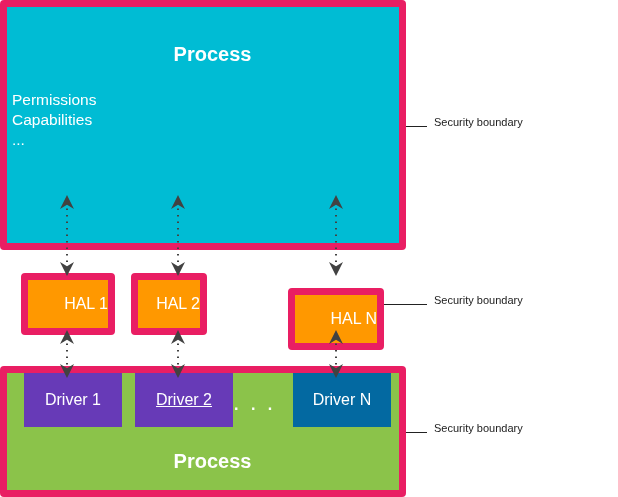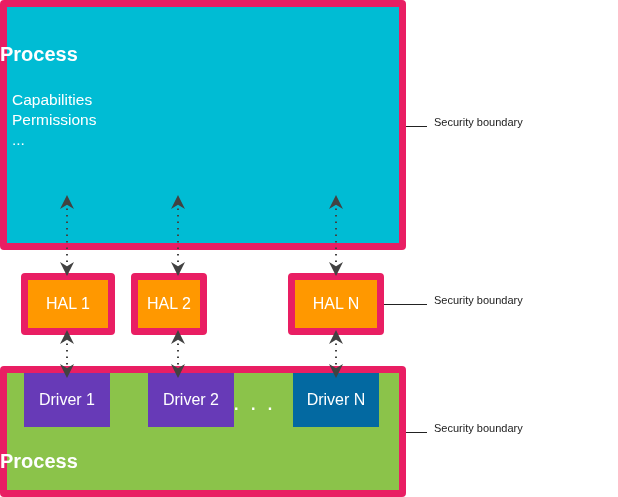--- a/index.html
+++ b/index.html
@@ -2,47 +2,47 @@
 <html><head>
   <meta charset="utf-8">
   <style>
     html, body { margin: 0; padding: 0; background: #ffffff; }
     body { width: 618px; height: 497px; position: relative; overflow: hidden;
            font-family: "Liberation Sans", "DejaVu Sans", sans-serif; }
     .box { position: absolute; box-sizing: border-box; border-style: solid; border-radius: 4px; }
     .process { left: 0; top: 0; width: 406px; height: 250px; border-width: 7px; }
     .kernel  { left: 0; top: 366px; width: 406px; height: 131px; border-width: 7px; }
     .hal { top: 273px; height: 62px; border-width: 7px; border-radius: 4px;
-           display: flex; align-items: center; justify-content: center;
+           display: flex; align-items: center; justify-content: flex-end;
            color: #ffffff; font-size: 16px; }
     .hal1 { left: 21px; width: 94px; }
     .hal2 { left: 131px; width: 76px; }
-    .haln { left: 288px; width: 96px; }
-    .driver { position: absolute; top: 373px; height: 54px; width: 86px;
+    .haln { left: 288px; width: 96px; margin-top: 15px; }
+    .driver { position: absolute; top: 373px; height: 54px; width: 98px;
               display: flex; align-items: center; justify-content: center;
               color: #ffffff; font-size: 16px; }
-    .drv1 { left: 24px; } .drv2 { left: 148px; } .drvn { left: 293px; }
+    .drv1 { left: 24px; } .drv2 { left: 135px; text-decoration: underline; } .drvn { left: 293px; }
     .title { position: absolute; color: #ffffff; font-weight: bold; font-size: 20px;
-             width: 425px; text-align: left; left: 0; }
+             width: 425px; text-align: center; left: 0; }
     .process-title { top: 43px; }
     .kernel-title { top: 450px; }
     .plist { position: absolute; left: 12px; top: 90px; color: #ffffff; font-size: 15.5px; line-height: 20px; }
     .ellipsis { position: absolute; left: 234px; top: 396px; color: #ffffff; font-size: 16px; letter-spacing: 4px; font-weight: bold; }
     .bline { position: absolute; height: 1px; background: #222222; }
     .blabel { position: absolute; left: 434px; font-size: 11px; color: #212121; }
     svg.arrows { position: absolute; left: 0; top: 0; }
   </style>
 </head>
 <body>
 
 <div class="box process" style="background: rgb(0, 188, 212); border-color: rgb(233, 30, 99);"></div>
 <div class="title process-title">Process</div>
 <div class="plist">
+  <div>Permissions</div>
   <div>Capabilities</div>
-  <div>Permissions</div>
   <div>...</div>
 </div>
 
 <div class="box hal hal1" style="background: rgb(255, 152, 0); border-color: rgb(233, 30, 99);">
     <span>HAL 1</span>
   </div>
 <div class="box hal hal2" style="background: rgb(255, 152, 0); border-color: rgb(233, 30, 99);">
     <span>HAL 2</span>
   </div>
 <div class="box hal haln" style="background: rgb(255, 152, 0); border-color: rgb(233, 30, 99);">

